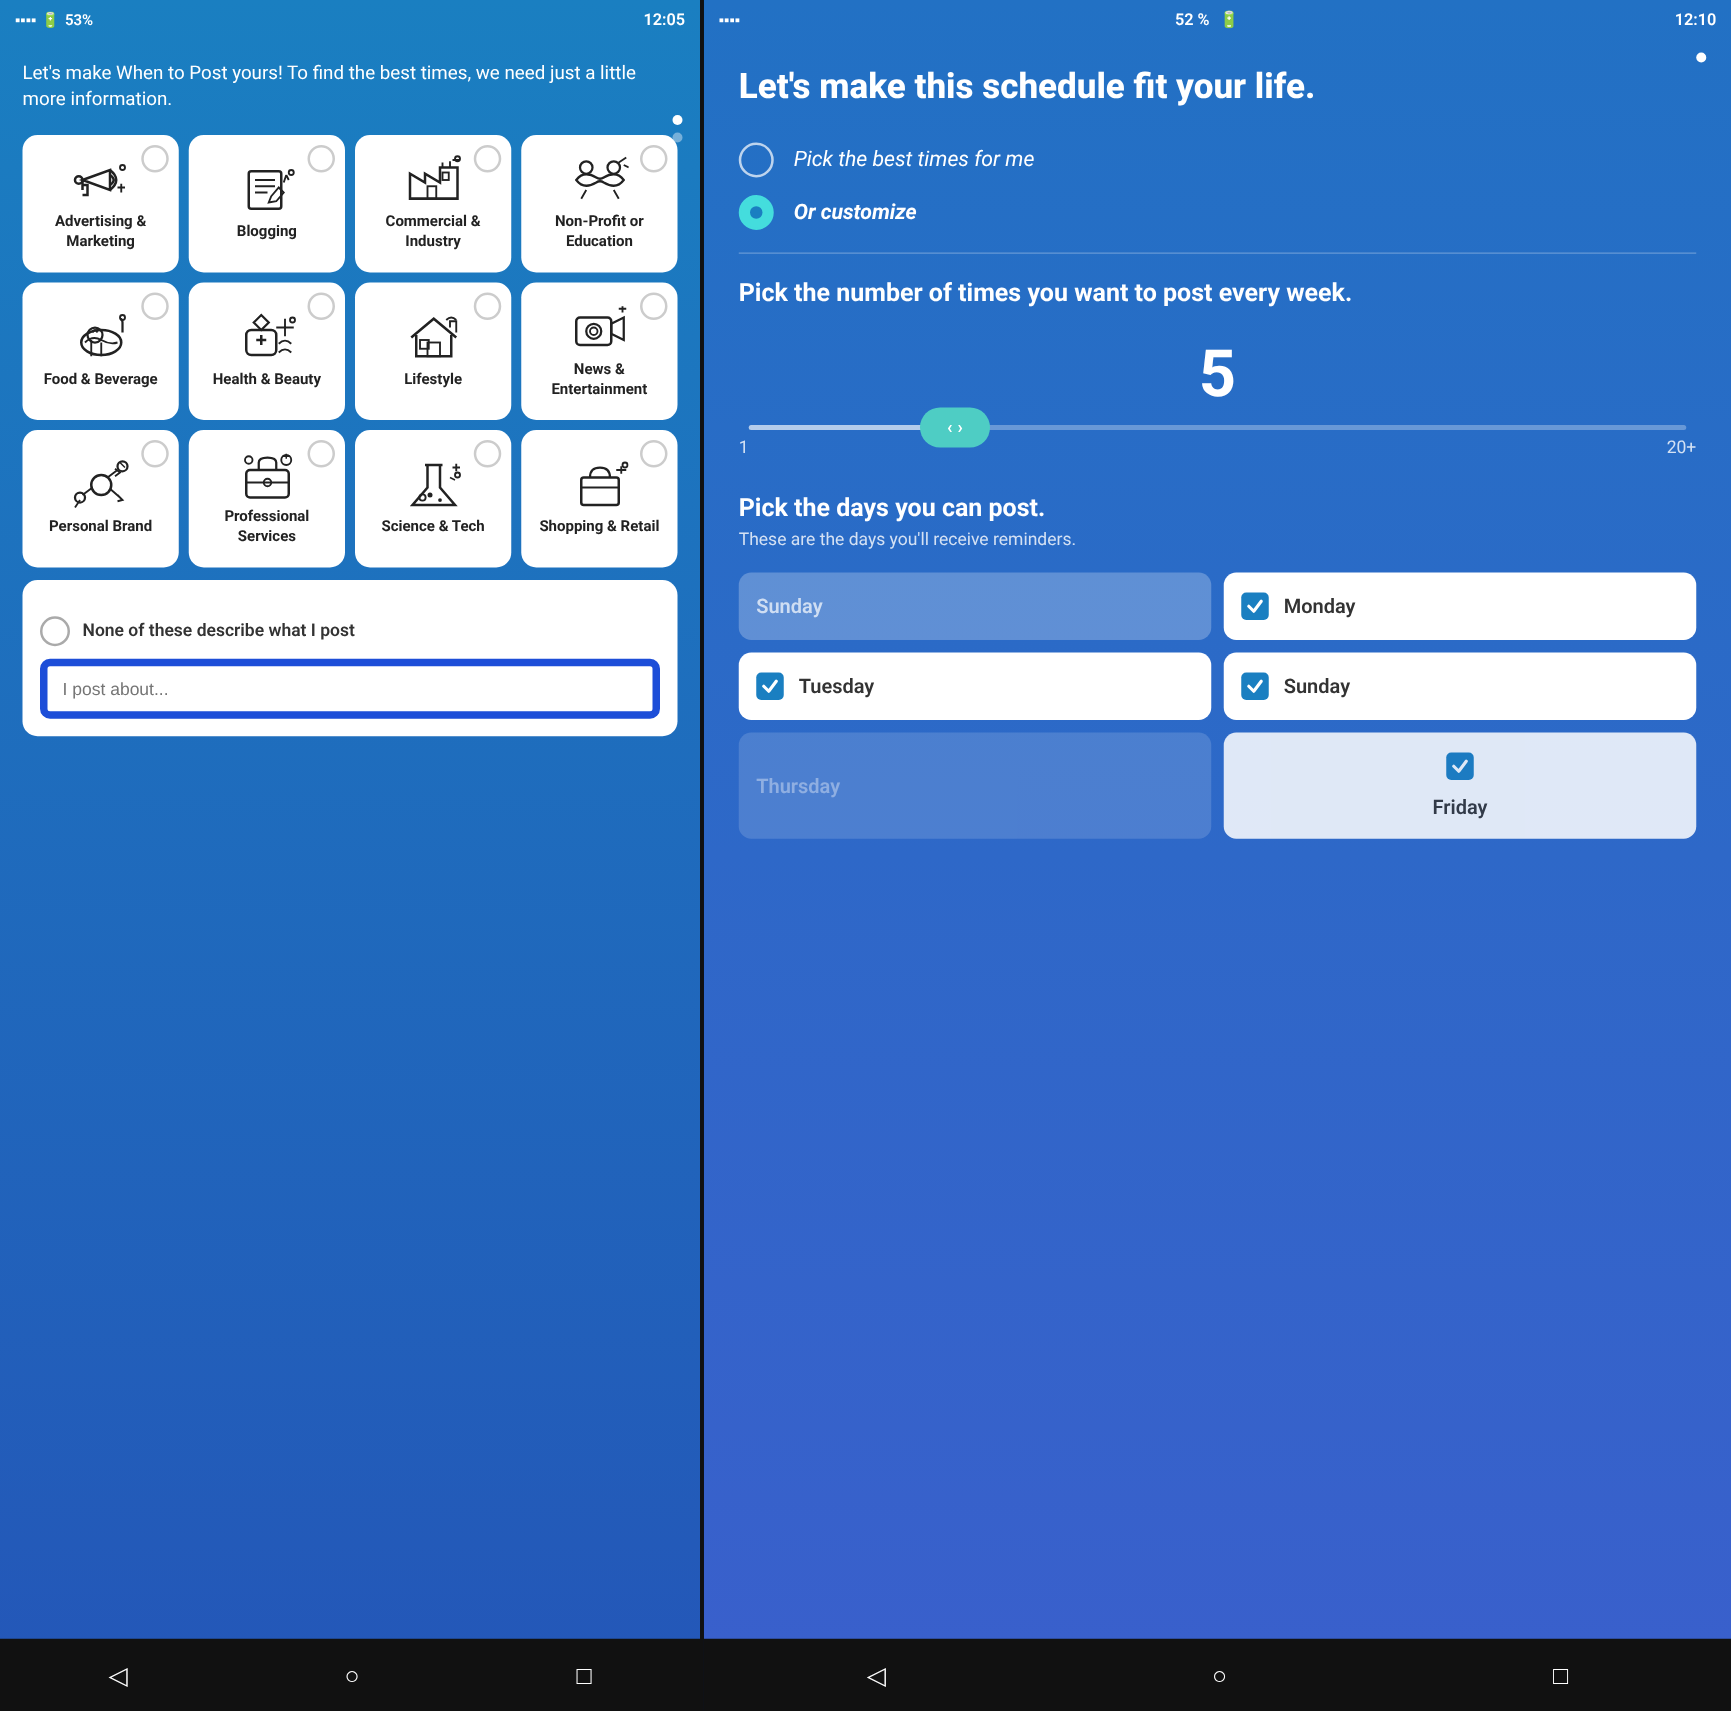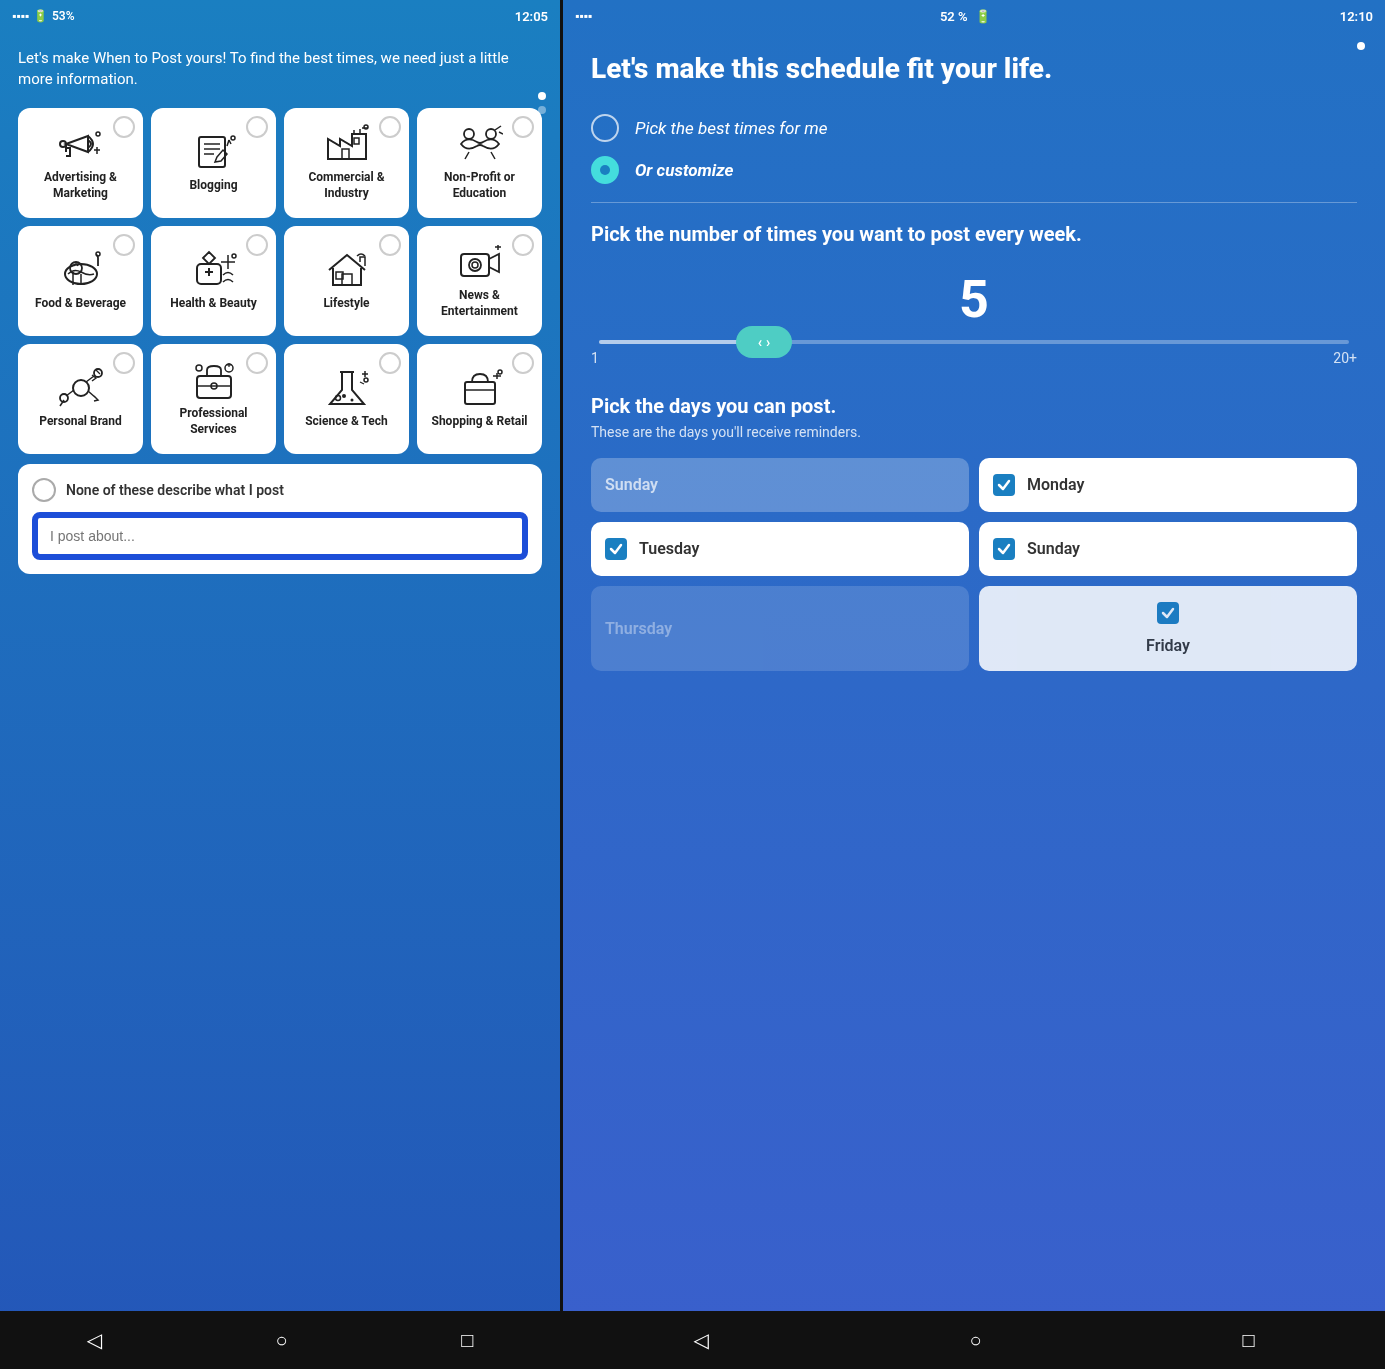--- a/index.html
+++ b/index.html
@@ -132,20 +132,21 @@
       background: #fff;
       border-radius: 12px;
       padding: 14px 14px 14px;
       margin-bottom: 8px;
     }
     .none-header {
       display: flex;
       align-items: center;
       gap: 10px;
       margin-bottom: 10px;
+      margin-top: 15px;
     }
     .none-radio {
       width: 24px;
       height: 24px;
       border-radius: 50%;
       border: 2px solid #aaa;
       background: #fff;
       flex-shrink: 0;
     }
     .none-label {

